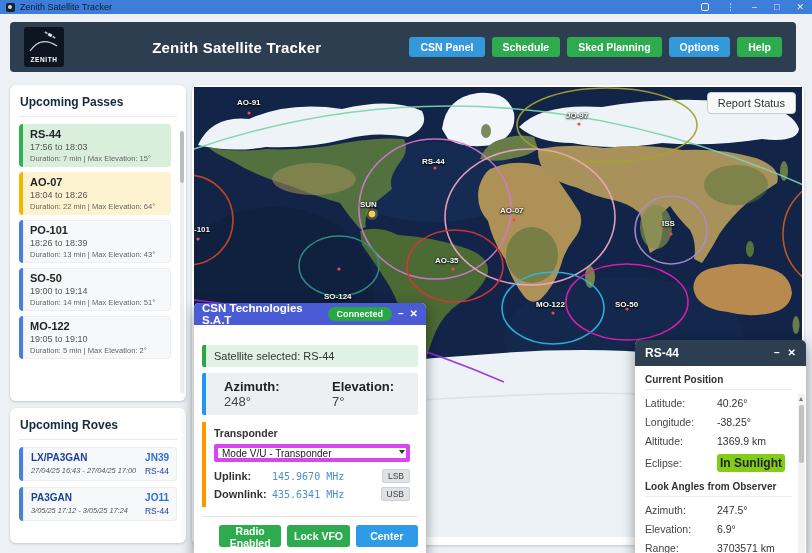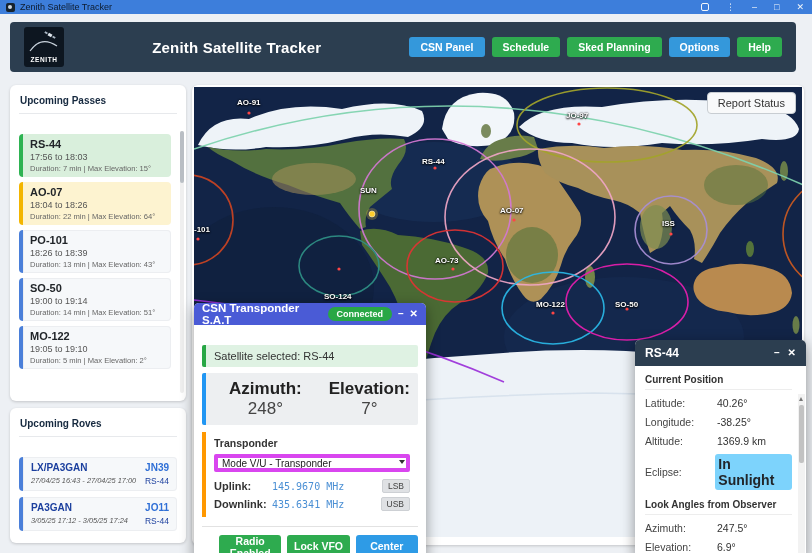--- a/index.html
+++ b/index.html
@@ -28,21 +28,21 @@
   .hbtns { display:flex; gap:7px;justify-content:flex-end; }
   .hbtn { border:none; color:#fff; font-weight:bold; font-size:10.5px; padding:4px 11px;
           border-radius:3px; font-family:inherit; cursor:pointer; }
   .hbtn.blue { background:#3498db; } .hbtn.green { background:#2eab4f; }
 
   
   .card { position:absolute; background:#fff; border-radius:6px; box-shadow:0 1px 3px rgba(0,0,0,.18);
           padding:8px 9px; }
   .card-passes { left:10px; top:85px; width:176px; height:316px; overflow:hidden; }
   .card-roves  { left:10px; top:408px; width:176px; height:135px; overflow:hidden; }
-  .card h2 { font-size:10px; color:#16293f; padding:2px 1px 7px; border-bottom:1px solid #e7e9ec; margin-bottom:20px; }
+  .card h2 { font-size:12px; color:#16293f; padding:2px 1px 7px; border-bottom:1px solid #e7e9ec; margin-bottom:7px; }
   .pass-item { border-left:4px solid; border-radius:4px; padding:4px 7px; margin:0 6px 5px 0; }
   .pass-item .pname { font-size:11px; font-weight:bold; color:#212529; margin-bottom:2px; }
   .pass-item .ptime { font-size:9px; color:#555; margin-bottom:2px; }
   .pass-item .pdet  { font-size:7.6px; color:#666; }
   .pass-active { background:#d9efdc; border-color:#2eb352; }
   .pass-next   { background:#fdf3d0; border-color:#f3b500; }
   .pass-future { background:#f6f8fa; border-color:#4a7fd9; box-shadow:inset 0 0 0 1px #eceef1; }
   .vscroll { position:absolute; right:2px; top:46px; width:4px; height:262px; background:#efefef; border-radius:2px; }
   .vscroll .thumb { width:4px; height:52px; background:#b9bec4; border-radius:2px; }
   .rove-item { background:#f6f8fa; border-left:4px solid #4a7fd9; border-radius:4px;
@@ -69,21 +69,21 @@
   .csn-head { background:#4a5bd6; height:22px; border-radius:5px 5px 0 0; display:flex; align-items:center;
               padding:0 8px; gap:6px; }
   .csn-title { color:#fff; font-size:11.5px; font-weight:bold; }
   .badge-conn { margin-left:auto; background:#28a745; color:#fff; font-size:9px; font-weight:bold;
                 padding:2px 9px; border-radius:9px; }
   .wctl { color:#fff; font-size:10px; font-weight:bold; line-height:22px; cursor:pointer; }
   .csn-body { padding:20px 8px 7px; }
   .banner-sel { background:#dff2e3; border-left:4px solid #28a745; border-radius:2px;
                 padding:5px 8px; font-size:11px; color:#333; }
   .banner-az { background:#edeff1; border-left:4px solid #2196f3; border-radius:2px; margin-top:6px;
-               padding:6px 8px 6px 18px; display:flex; gap:22px; font-size:17px; color:#444;text-align:center; }
+               padding:6px 8px 6px 18px; display:flex; gap:22px; font-size:13px; color:#444; }
   .banner-az b { color:#222; }
   .tx-box { border-left:4px solid #ff9800; padding:5px 8px 6px; margin-top:7px; }
   .tx-label { font-size:10.5px; font-weight:bold; color:#333; margin-bottom:4px; }
   .tx-select-wrap { position:relative; }
   .tx-select { width:100%; height:18px; font-size:10px; color:#222; border:4px solid #d946ef;
                border-radius:2px; background:#fff; padding:0 4px; appearance:none; font-family:inherit; }
   .caret { position:absolute; right:5px; top:7px; width:0; height:0;
            border-left:3.5px solid transparent; border-right:3.5px solid transparent; border-top:4.5px solid #333; }
   .freq-row { display:flex; align-items:center; margin-top:7px; font-size:11px; }
   .freq-row .fl { font-weight:bold; color:#333; width:58px; }
@@ -102,21 +102,21 @@
   .sat { position:absolute; left:635px; top:340px; width:171px; height:218px; background:#fff;
          border-radius:5px 5px 0 0; box-shadow:0 4px 14px rgba(0,0,0,.4); }
   .sat-head { background:#2c3e50; height:26px; border-radius:5px 5px 0 0; display:flex; align-items:center;
               padding:0 10px; gap:8px; }
   .sat-title { color:#fff; font-size:12px; font-weight:bold; flex:1; }
   .sat-body { padding:8px 14px 6px 10px; position:relative; }
   .sec-title { font-size:10px; font-weight:bold; color:#333; padding-bottom:4px;
                border-bottom:1px solid #ededed; margin-bottom:7px; }
   .kv { display:flex; font-size:10.5px; color:#333; margin-bottom:7px; align-items:center; }
   .kv .k { width:72px; color:#444; }
-  .sun-badge { background:#7dd3fc; color:#212529; font-weight:bold; font-size:14px;
+  .sun-badge { background:#84cc16; color:#212529; font-weight:bold; font-size:12px;
                padding:2px 3px; border-radius:3px; }
   .sat-scroll { position:absolute; right:1px; top:28px; width:7px; height:188px; background:#f2f2f2; }
   .sat-scroll .thumb { position:absolute; top:11px; left:1px; width:5px; height:58px; background:#c2c2c2; border-radius:2px; }
   .arr { position:absolute; left:1px; width:0; height:0; border-left:2.5px solid transparent; border-right:2.5px solid transparent; }
   .arr-up { top:3px; border-bottom:4px solid #777; }
 </style>
 </head>
 <body>
 
 <div class="page">
@@ -273,36 +273,36 @@
         </g>
         <g>
           <circle cx="178" cy="127" r="6" fill="#ffd23e" opacity="0.25"></circle>
           <circle cx="178" cy="127" r="3" fill="#ffce2e" stroke="#fff3c0" stroke-width="0.6"></circle>
         </g>
       </svg>
 
       <span class="map-label" style="left:43px;  top:11px;">AO-91</span>
       <span class="map-label" style="left:372px; top:24px;">JO-97</span>
       <span class="map-label" style="left:228px; top:70px;">RS-44</span>
-      <span class="map-label" style="left:166px; top:99px;">SUN</span>
+      <span class="map-label" style="left:166px; top:113px;">SUN</span>
       <span class="map-label" style="left:306px; top:119px;">AO-07</span>
       <span class="map-label" style="left:468px; top:132px;">ISS</span>
       <span class="map-label" style="left:0px;   top:138px;">-101</span>
       <span class="map-label" style="left:130px; top:169px;margin-top:36px;">SO-124</span>
-      <span class="map-label" style="left:241px; top:169px;">AO-73</span>
+      <span class="map-label" style="left:241px; top:169px;">AO-35</span>
       <span class="map-label" style="left:342px; top:213px;">MO-122</span>
       <span class="map-label" style="left:421px; top:213px;">SO-50</span>
 
       <button class="report-btn">Report Status</button>
     </div>
   </div>
 
   <div class="csn">
     <div class="csn-head">
-      <span class="csn-title">CSN Transponder S.A.T</span>
+      <span class="csn-title">CSN Technologies S.A.T</span>
       <span class="badge-conn">Connected</span>
       <span class="wctl">–</span>
       <span class="wctl">✕</span>
     </div>
     <div class="csn-body">
       <div class="banner-sel">Satellite selected: RS-44</div>
       <div class="banner-az">
         <span><b>Azimuth:</b>
           <span>248°</span></span>
         <span><b>Elevation:</b>

